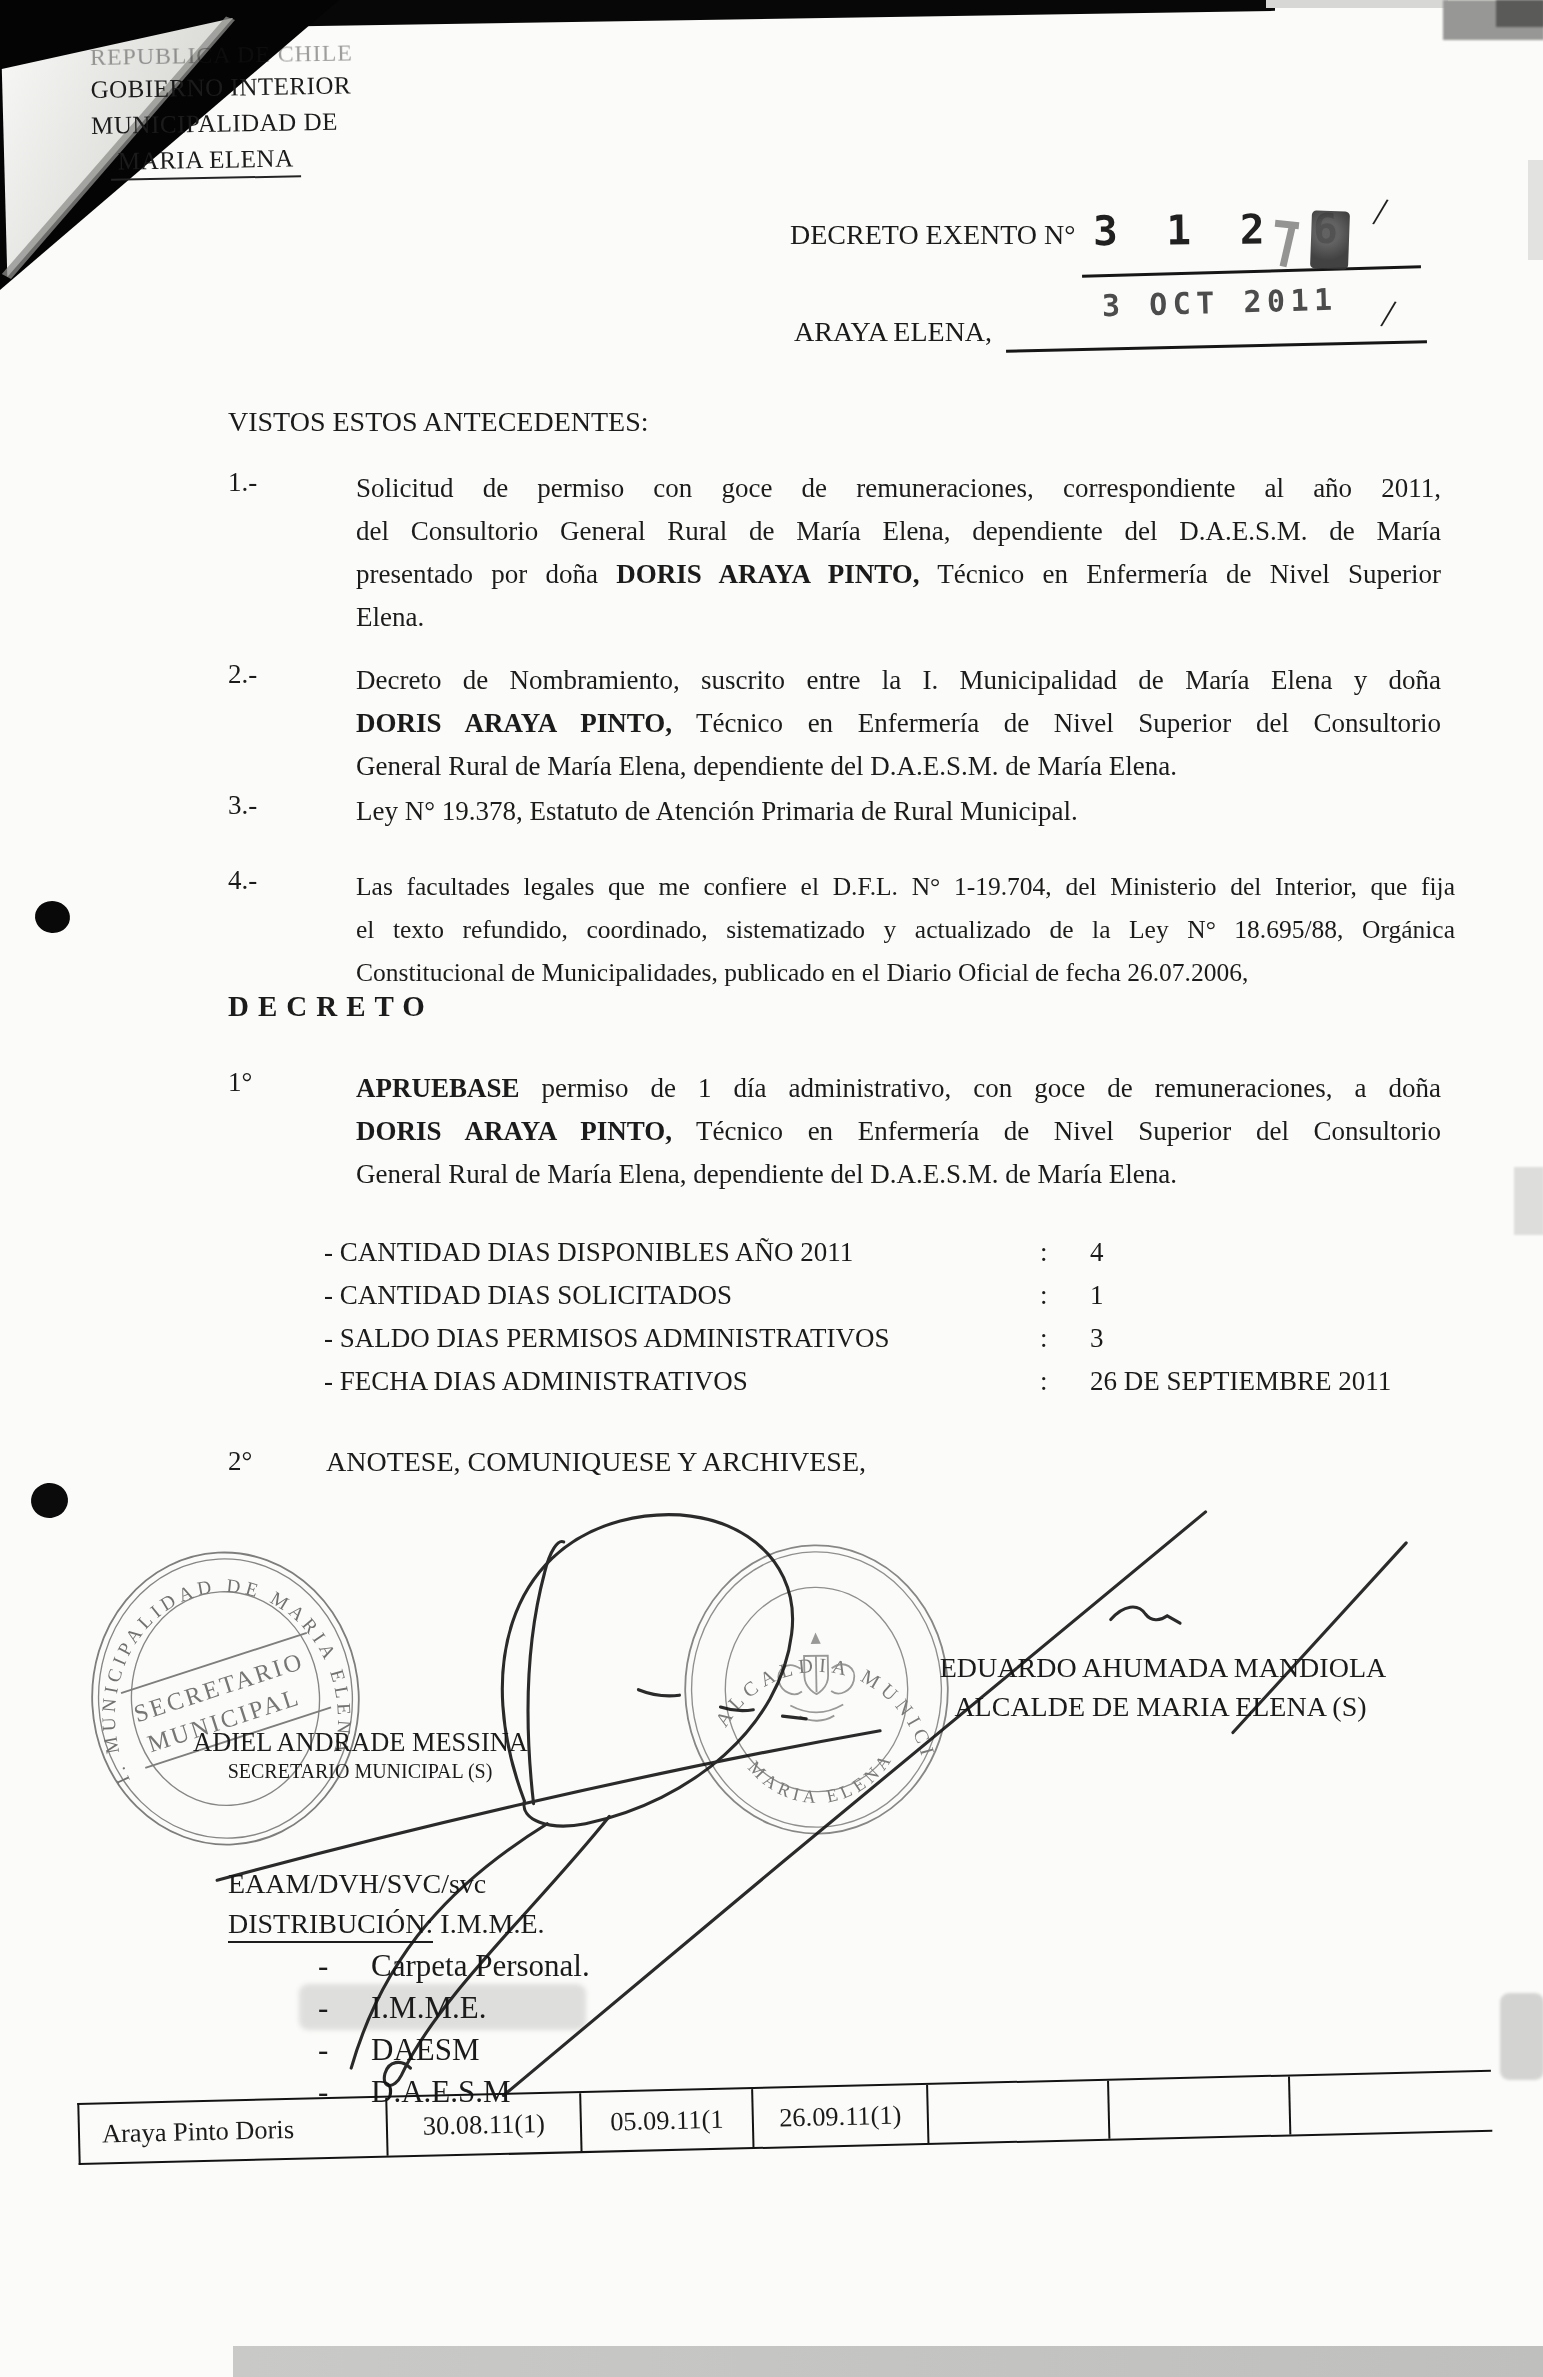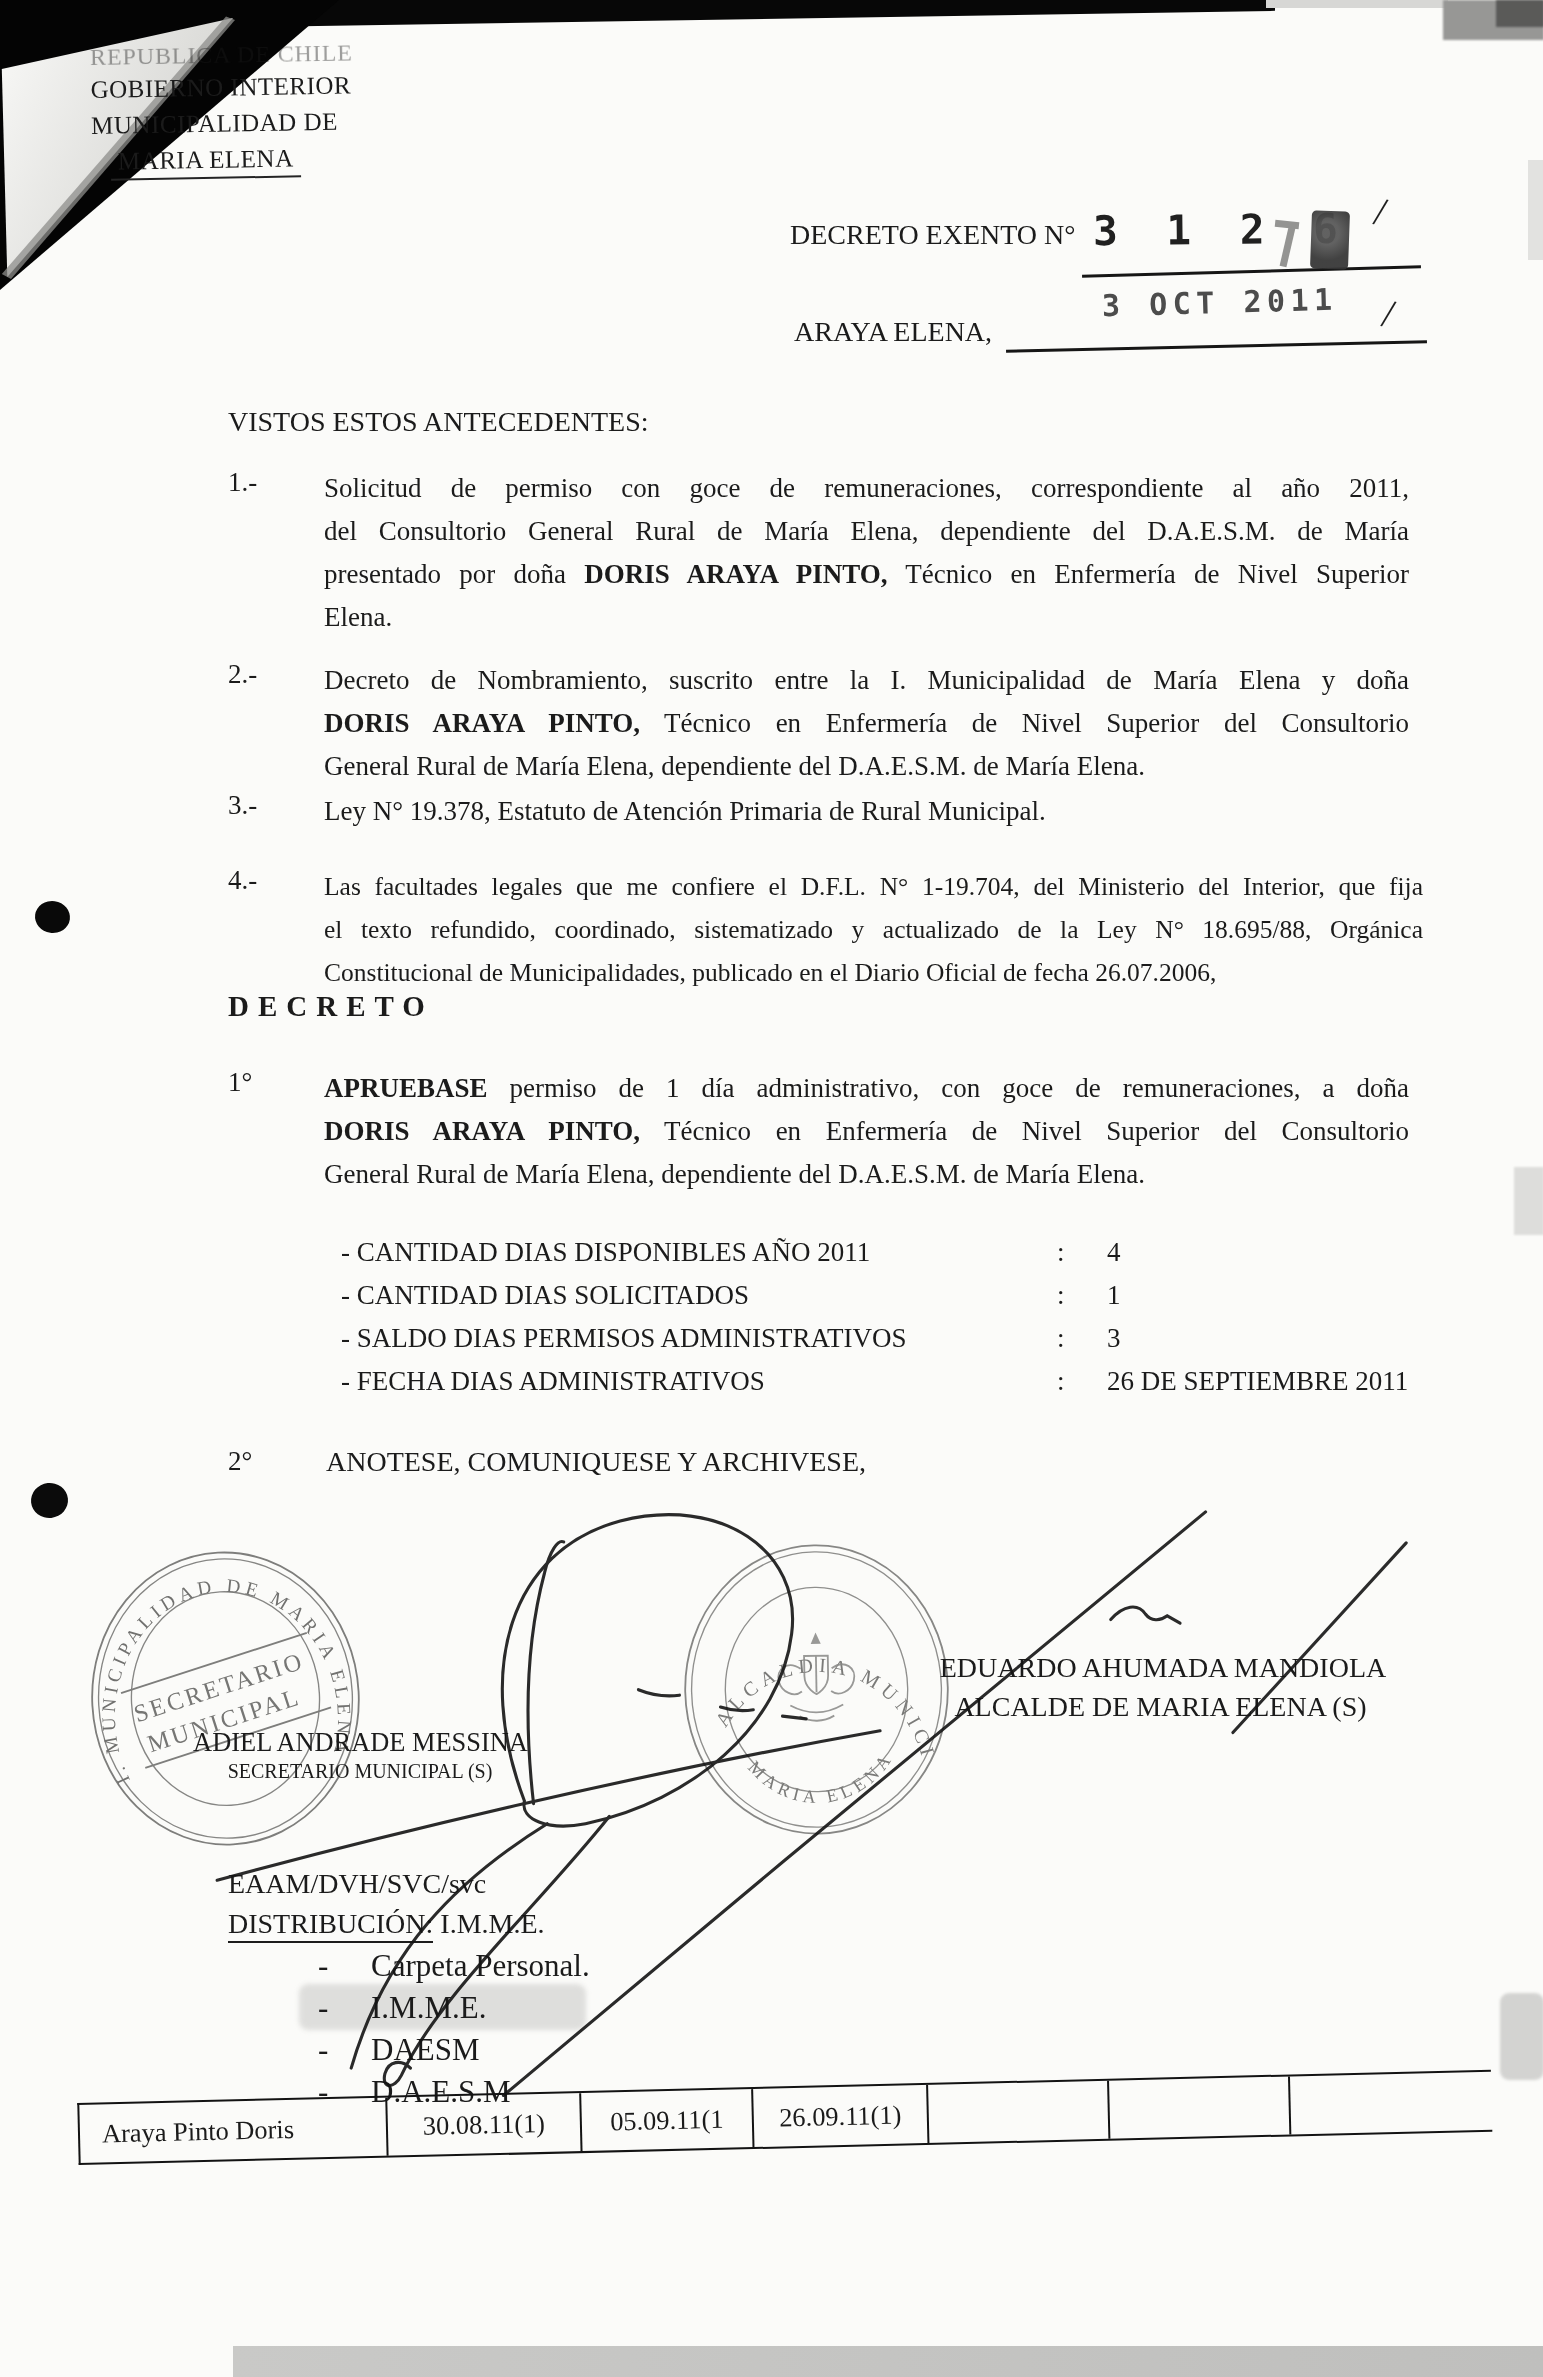--- a/index.html
+++ b/index.html
@@ -49,25 +49,25 @@
   .slash2{left:1383px;top:290px;}
   .place-label{left:794px;top:316px;font-size:28px;}
   .date-stamp{left:1102px;top:285px;font-family:"DejaVu Sans Mono",monospace;font-weight:bold;
     font-size:30px;letter-spacing:5.5px;color:#3e3e3e;transform:rotate(-1.6deg);opacity:.92;}
   .date-line{left:1006px;top:345px;width:421px;height:2.7px;background:#161616;transform:rotate(-1.3deg);}
   
   .vistos{left:228px;top:406px;font-size:28px;}
   .item-num{left:228px;font-size:27px;}
   .item-body{left:324px;width:1085px;font-size:27px;line-height:43px;}
   .item-body.narrow4{width:1099px;font-size:25.5px;line-height:43px;}
-  .ln{display:block;width:100%;}
+  .ln{display:block;width:100%;margin-left:32px;}
   .j{text-align:justify;text-align-last:justify;}
   .l{text-align:left;text-align-last:left;}
   .decreto-heading{left:228px;top:990px;font-size:29px;font-weight:bold;letter-spacing:9px;}
-  .allowance{left:324px;top:1231px;width:1094px;font-size:27px;margin-left:17px;}
+  .allowance{left:324px;top:1231px;width:1094px;font-size:27px;}
   .allow-row{display:flex;height:43px;align-items:baseline;line-height:43px;}
   .allow-label{width:716px;flex:none;}
   .allow-colon{width:50px;flex:none;}
   .allow-value{flex:1;}
   
   .stamp-svg{opacity:.8;}
   .stamp-left{left:84px;top:1546px;transform:rotate(-3deg);}
   .stamp-right{left:677px;top:1539px;transform:rotate(-1deg);}
   .sig-name{font-size:26.4px;text-align:center;white-space:nowrap;}
   .name-left{left:192px;top:1727px;width:337px;}

